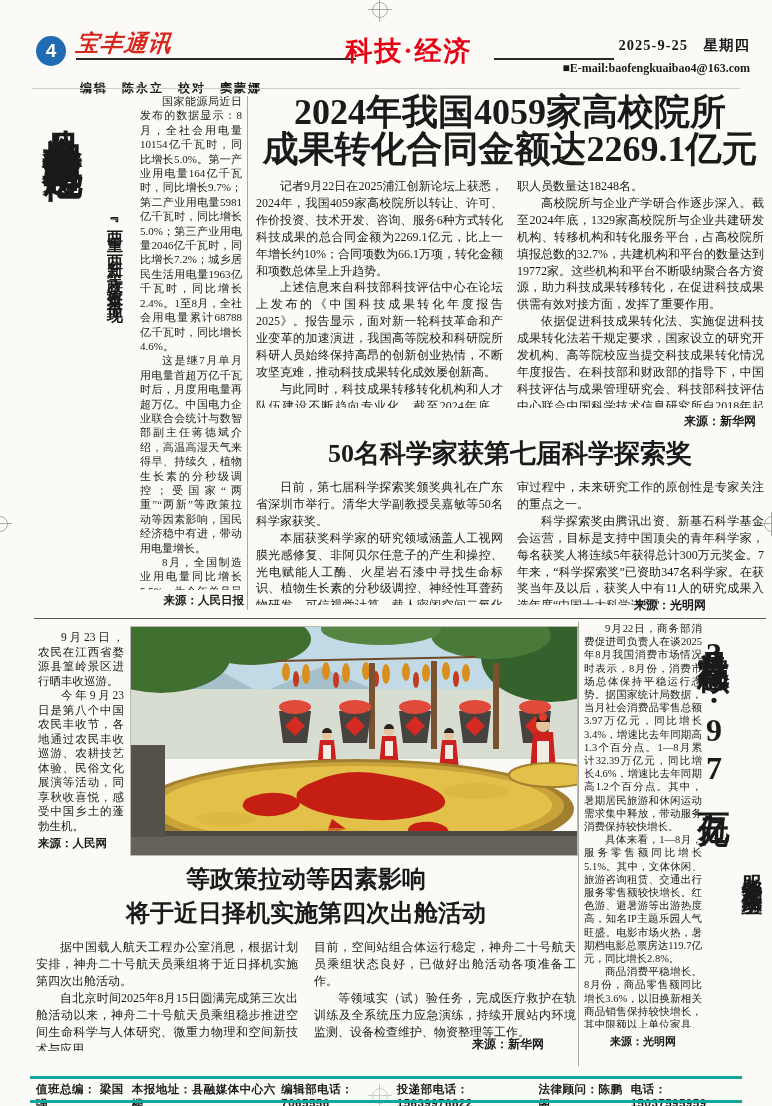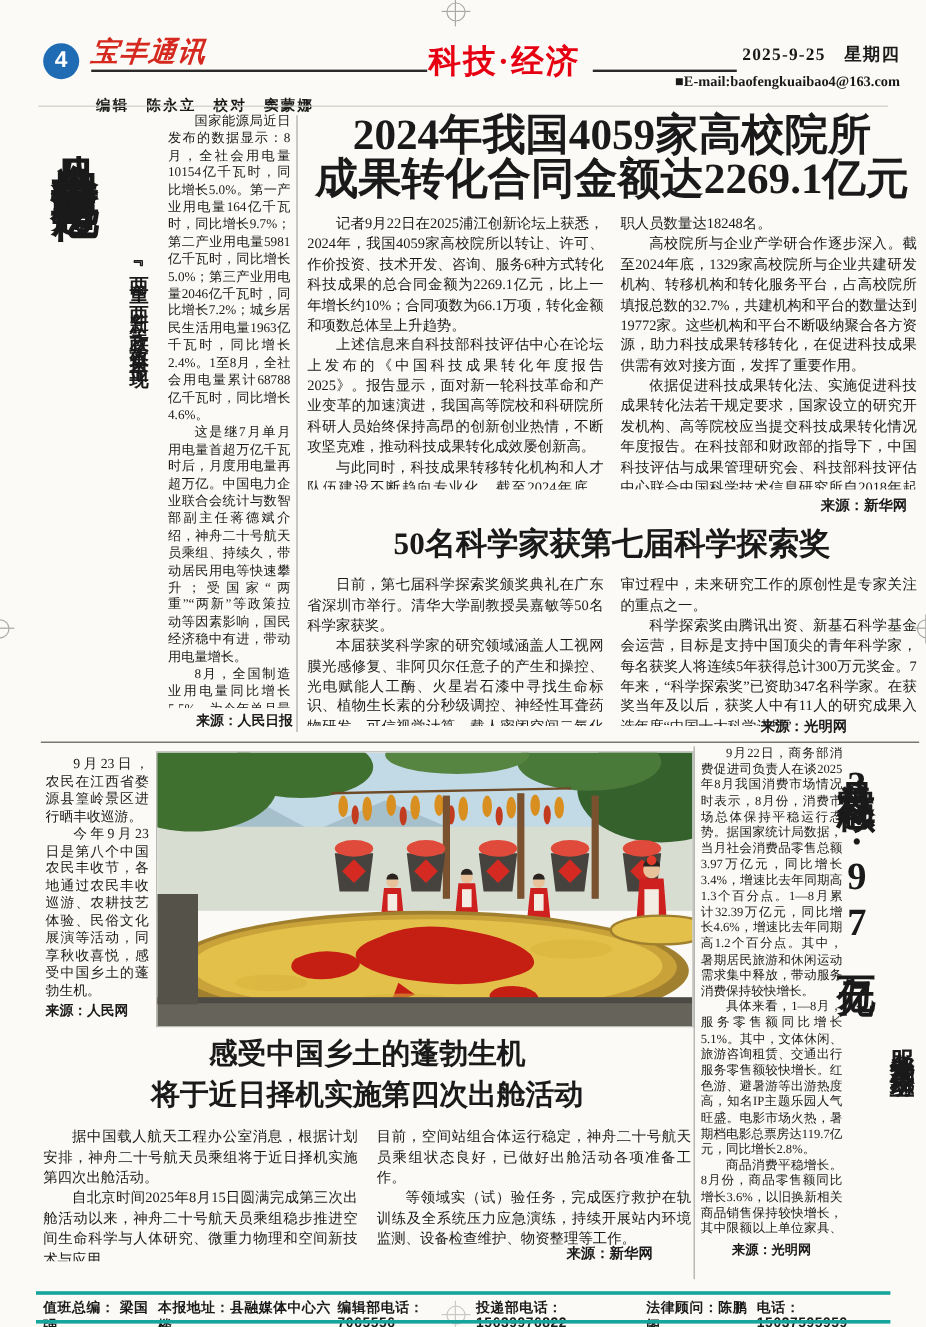--- a/index.html
+++ b/index.html
@@ -9,21 +9,21 @@
   .regmark{position:absolute;width:14px;height:14px;border:1px solid #8f8f8c;border-radius:50%;opacity:.75;}
   .regmark::before{content:"";position:absolute;left:-5px;top:6px;width:24px;height:1px;background:#8f8f8c;}
   .regmark::after{content:"";position:absolute;left:6px;top:-5px;width:1px;height:24px;background:#8f8f8c;}
   
   .page-badge{position:absolute;left:36px;top:36px;width:30px;height:30px;border-radius:50%;
       background:#1f6cb4;color:#fff;font:bold 19px/30px "Liberation Sans",sans-serif;text-align:center;}
   .masthead{position:absolute;left:76px;top:28px;font-size:23px;font-weight:bold;font-style:italic;
       color:#d5281e;transform:skewX(-6deg);letter-spacing:1px;}
   .mast-line{position:absolute;left:76px;top:58px;width:280px;height:2px;background:#2a2a2a;}
   .staff{position:absolute;left:80px;top:80px;font:bold 12px "Liberation Sans",sans-serif;letter-spacing:2px;text-align:center;}
-  .section-title{position:absolute;left:334px;top:33px;width:150px;text-align:right;
+  .section-title{position:absolute;left:334px;top:33px;width:150px;text-align:center;
       font-size:27px;font-weight:bold;color:#e60012;letter-spacing:2px;}
   .sec-line-r{position:absolute;left:494px;top:58px;width:120px;height:2px;background:#2a2a2a;}
   .date-line{position:absolute;right:22px;top:36px;font-size:14.5px;font-weight:bold;letter-spacing:1px;}
   .email-line{position:absolute;right:22px;top:61px;font-size:12px;font-weight:bold;}
   .header-rule{position:absolute;left:32px;top:88px;width:708px;height:1px;background:#cfcfc9;}
   
   .paras p{margin:0;text-indent:2em;text-align:justify;}
   .source{font-weight:bold;}
   .vrule{position:absolute;width:1px;background:#a8a8a2;}
   .hrule{position:absolute;height:1px;background:#58585type2;background:#585852;}
@@ -94,21 +94,21 @@
   <div class="sec-line-r"></div>
   <div class="date-line">2025-9-25　星期四</div>
   <div class="email-line">■E-mail:baofengkuaibao4@163.com</div>
   <div class="header-rule"></div>
 
   <section class="art-power">
     <div class="vh-headline">八月全社会用电量再超万亿</div>
     <div class="vh-sub">『两重』『两新』等政策效果显现</div>
     <div class="power-body paras">
         <p>国家能源局近日发布的数据显示：8月，全社会用电量10154亿千瓦时，同比增长5.0%。第一产业用电量164亿千瓦时，同比增长9.7%；第二产业用电量5981亿千瓦时，同比增长5.0%；第三产业用电量2046亿千瓦时，同比增长7.2%；城乡居民生活用电量1963亿千瓦时，同比增长2.4%。1至8月，全社会用电量累计68788亿千瓦时，同比增长4.6%。</p>
-        <p>这是继7月单月用电量首超万亿千瓦时后，月度用电量再超万亿。中国电力企业联合会统计与数智部副主任蒋德斌介绍，神舟二十号航天员乘组、持续久，带动居民用电等快速攀升；受国家“两重”“两新”等政策拉动等因素影响，国民经济稳中有进，带动用电量增长。</p>
+        <p>这是继7月单月用电量首超万亿千瓦时后，月度用电量再超万亿。中国电力企业联合会统计与数智部副主任蒋德斌介绍，高温高湿天气来得早、持续久，植物生长素的分秒级调控；受国家“两重”“两新”等政策拉动等因素影响，国民经济稳中有进，带动用电量增长。</p>
         <p>8月，全国制造业用电量同比增长5.5%，为今年单月最高增速。其中，钢铁、建材、有色、化工等原材料行业用电量复苏势头明显，合计用电量同比增长4.2%，比7月提高3.7个百分点。高技术及装备制造业用电量体现出较强的发展韧性，所有子行业均实现正增长，合计用电量同比增长9.1%，增速高于同期制造业平均增长水平约4.6个百分点，新能源汽车整车制造、光伏产业制造用电量保持快速增长势头。“新质生产力蓬勃发展，正在形成新的经济增长点，推动用电量向上攀升。”蒋德斌说。</p>
       </div>
     <div class="power-source source">来源：人民日报</div>
   </section>
   <div class="vrule" style="left:247px;top:96px;height:514px;"></div>
 
   <section class="art-transfer">
     <h1 class="big-h">2024年我国4059家高校院所</h1>
     <h1 class="big-h">成果转化合同金额达2269.1亿元</h1>
     <div class="cols transfer-cols">
@@ -260,21 +260,21 @@
         </g>
         <ellipse cx="420" cy="148" rx="42" ry="12" fill="#e3c04a" stroke="#a07f2e" stroke-width="2"></ellipse>
         <rect x="0" y="208" width="446" height="20" fill="#66635a"></rect>
         <rect x="0" y="204" width="446" height="5" fill="#4c4a44"></rect>
         <rect x="0" y="118" width="34" height="92" fill="#55524a"></rect>
       </svg>
     </div>
   </section>
 
   <section class="art-shenzhou">
-    <h2 class="shen-h">感受中国乡土的蓬勃生机</h2>
+    <h2 class="shen-h">等政策拉动等因素影响</h2>
     <h2 class="shen-h">将于近日择机实施第四次出舱活动</h2>
     <div class="cols shen-cols">
       <div class="col col1 paras">
           <p>据中国载人航天工程办公室消息，根据计划安排，神舟二十号航天员乘组将于近日择机实施第四次出舱活动。</p>
           <p>自北京时间2025年8月15日圆满完成第三次出舱活动以来，神舟二十号航天员乘组稳步推进空间生命科学与人体研究、微重力物理和空间新技术与应用</p>
         </div>
       <div class="col col2 paras">
           <p>目前，空间站组合体运行稳定，神舟二十号航天员乘组状态良好，已做好出舱活动各项准备工作。</p>
           <p>等领域实（试）验任务，完成医疗救护在轨训练及全系统压力应急演练，持续开展站内环境监测、设备检查维护、物资整理等工作。</p>
         </div>

